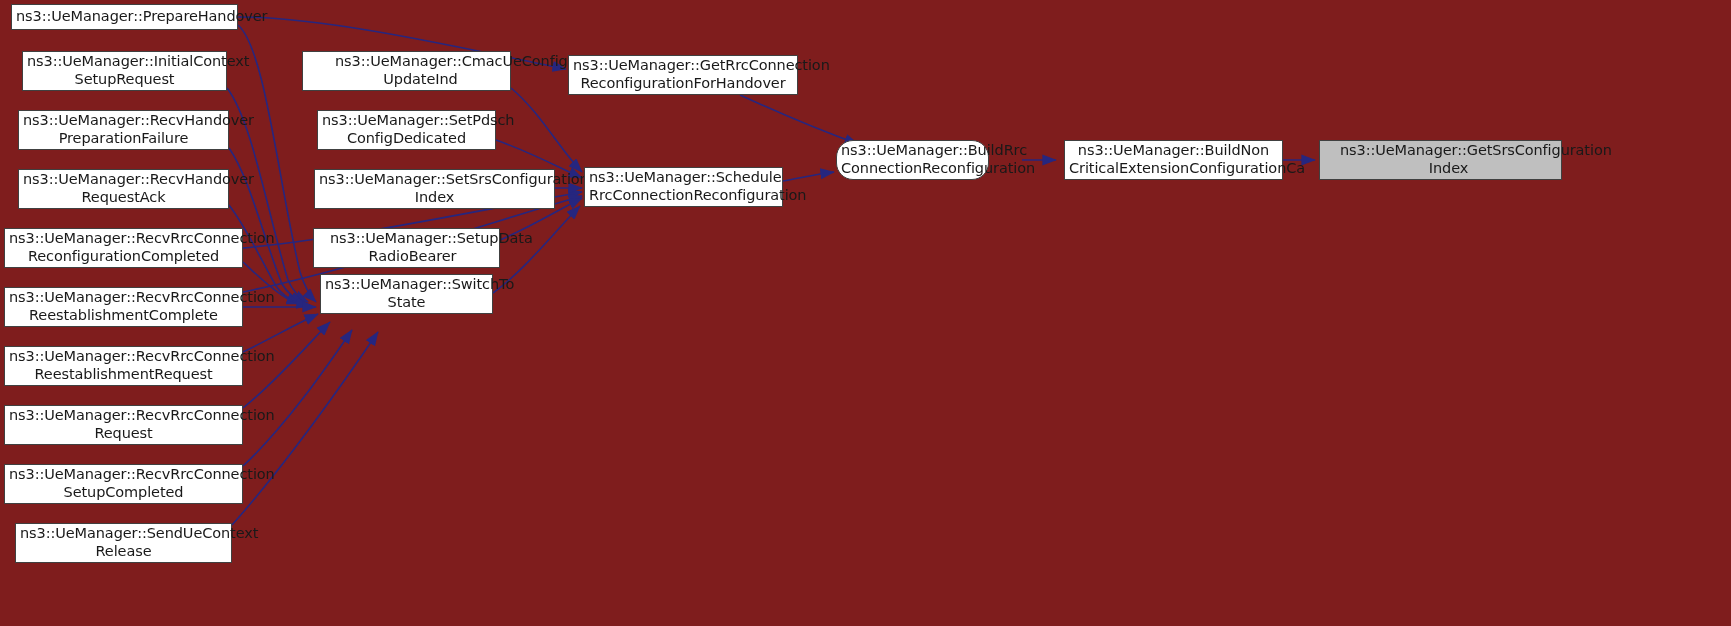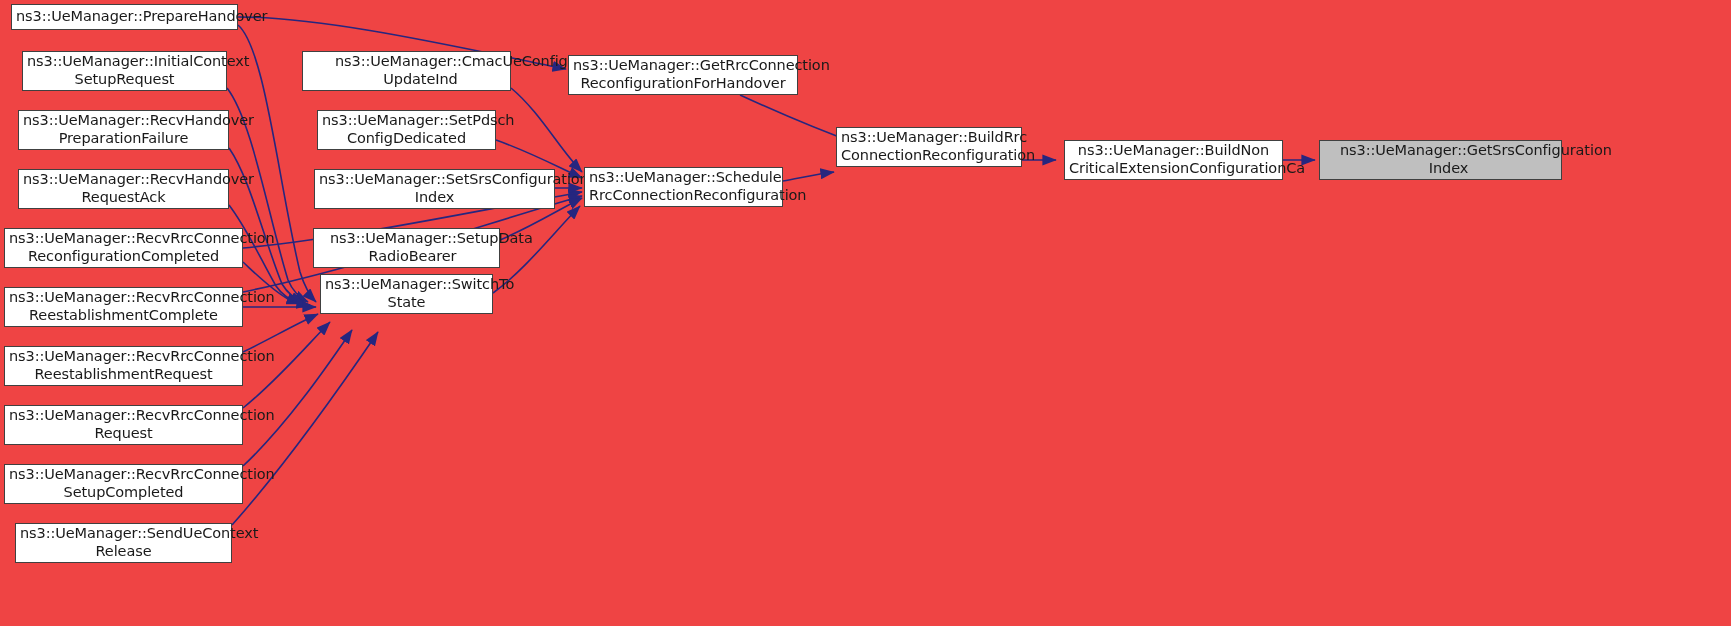--- a/index.html
+++ b/index.html
@@ -4,21 +4,21 @@
 <style>
   html, body {
     margin: 0;
     padding: 0;
     background: #ffffff;
   }
   #canvas {
     position: relative;
     width: 1731px;
     height: 626px;
-    background: #ef4444;
+    background: #7f1d1d;
     font-family: "DejaVu Sans", sans-serif;
     overflow: hidden;
   }
   #edges {
     position: absolute;
     left: 0;
     top: 0;
     width: 1731px;
     height: 626px;
     pointer-events: none;
@@ -114,21 +114,21 @@
       <div class="node" style="left: 286px; top: 169px; width: 241px; height: 40px; margin-left: 28px;"><span class="node-label">ns3::UeManager::SetSrsConfiguration
 Index</span></div>
       <div class="node" style="left: 313px; top: 228px; width: 187px; height: 40px; padding-left: 16px;"><span class="node-label">ns3::UeManager::SetupData
 RadioBearer</span></div>
       <div class="node" style="left: 320px; top: 274px; width: 173px; height: 40px; text-align: center;"><span class="node-label">ns3::UeManager::SwitchTo
 State</span></div>
       <div class="node" style="left: 568px; top: 55px; width: 230px; height: 40px;"><span class="node-label">ns3::UeManager::GetRrcConnection
 ReconfigurationForHandover</span></div>
       <div class="node" style="left: 584px; top: 167px; width: 199px; height: 40px;"><span class="node-label">ns3::UeManager::Schedule
 RrcConnectionReconfiguration</span></div>
-      <div class="node" style="left: 836px; top: 127px; width: 186px; height: 40px;"><span class="node-label">ns3::UeManager::BuildRrc
+      <div class="node" style="left: 836px; top: 140px; width: 153px; height: 40px; border-radius: 17px;"><span class="node-label">ns3::UeManager::BuildRrc
 ConnectionReconfiguration</span></div>
       <div class="node" style="left: 1032px; top: 140px; width: 219px; height: 40px; margin-left: 32px;"><span class="node-label">ns3::UeManager::BuildNon
 CriticalExtensionConfigurationCa</span></div>
       <div class="node highlight" style="left: 1319px; top: 140px; width: 243px; height: 40px; padding-left: 20px;"><span class="node-label">ns3::UeManager::GetSrsConfiguration
 Index</span></div>
     </div>
 
 </div>
 
 </body></html>

